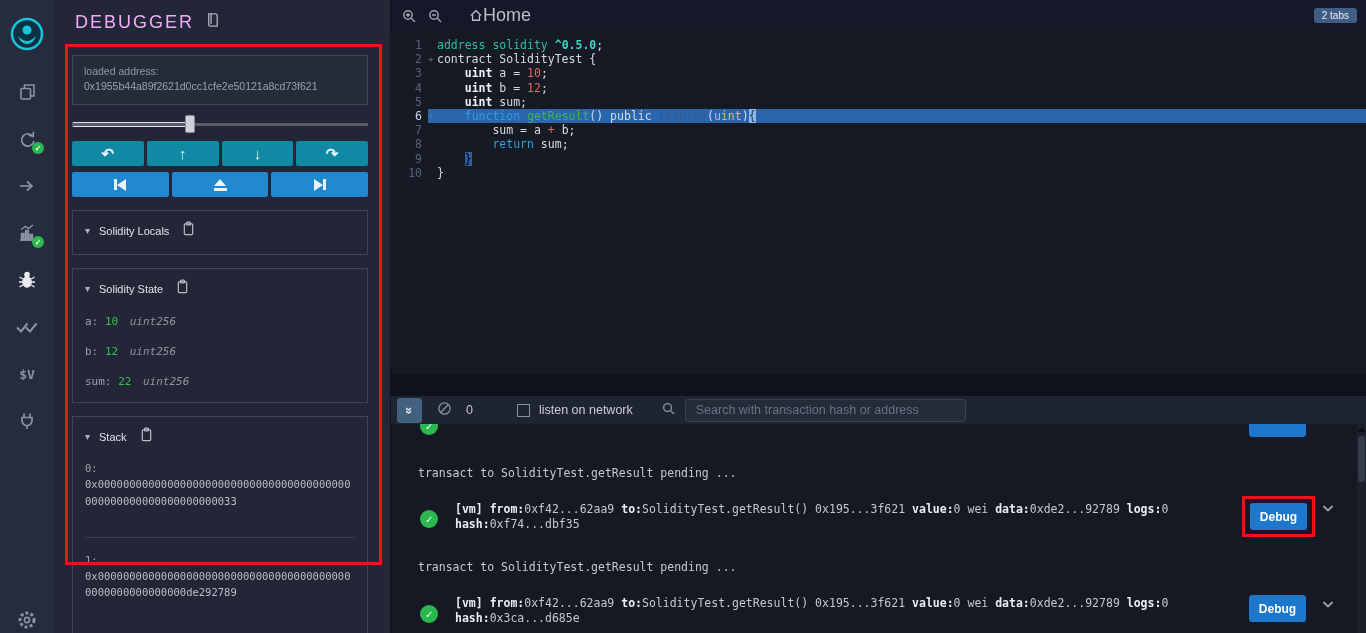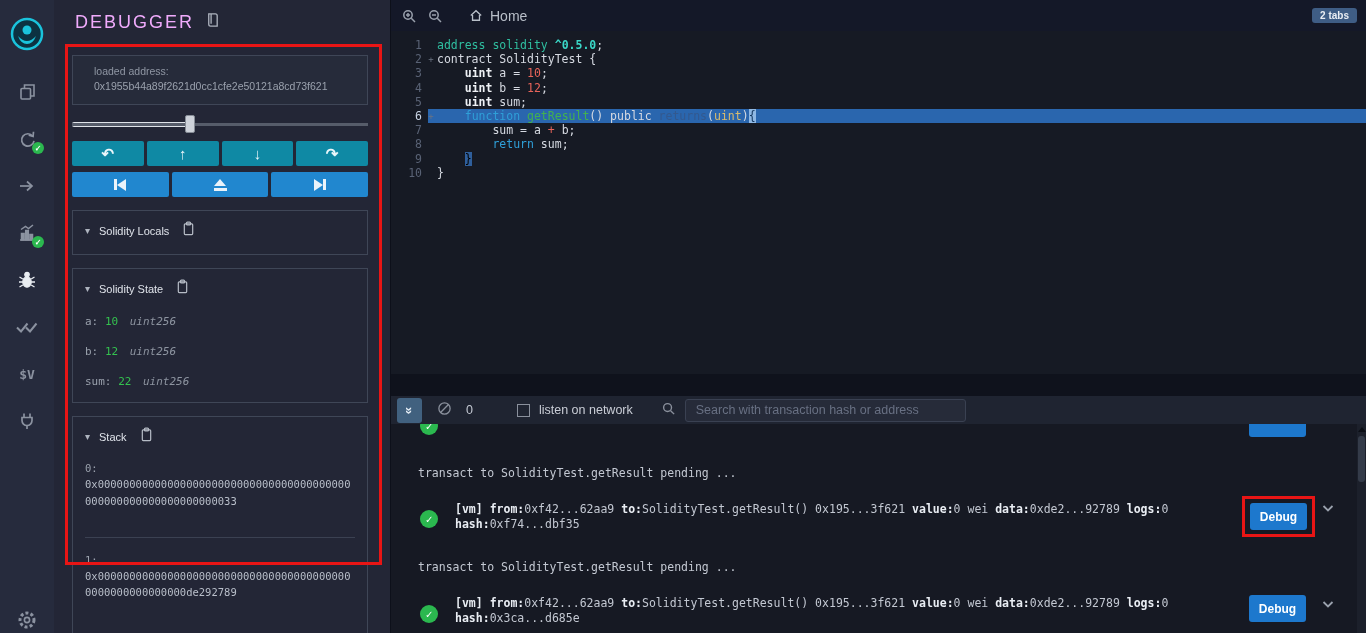--- a/index.html
+++ b/index.html
@@ -16,21 +16,21 @@
   .badge{position:absolute;right:-7px;bottom:-4px;width:12px;height:12px;border-radius:50%;
     background:#2bb84f;color:#fff;font-size:8px;font-weight:bold;display:flex;align-items:center;justify-content:center}
   .svtxt{font-family:"DejaVu Sans Mono",monospace;font-weight:bold;font-size:13px;color:#8b92a0}
   .gear{position:absolute;bottom:2px;left:0;right:0;display:flex;justify-content:center}
 
   
   .panel{width:337px;flex:none;background:#232636;position:relative;border-right:1px solid #0d101a}
   .p-head{height:44px;display:flex;align-items:center;padding-left:21px;gap:11px}
   .p-title{color:#f0abfc;font-size:18px;font-weight:normal;letter-spacing:2px}
   .p-content{position:absolute;left:18px;top:55px;width:296px}
-  .addr-box{border:1px solid #3f4657;background:#262b3a;padding:9px 21px;height:50px}
+  .addr-box{border:1px solid #3f4657;background:#262b3a;padding:9px 11px;height:50px}
   .addr-label{font-size:10.5px;color:#8f96a3}
   .addr-val{font-size:10.5px;color:#9aa1ad;margin-top:3px}
   .slider{position:relative;height:18px;margin:10px 0 8px}
   .track-l{position:absolute;top:7px;left:0;height:5px;background:#dfe3e9;border-radius:2px}
   .track-r{position:absolute;top:8px;left:0;right:0;height:3px;background:#565c6a}
   .thumb{position:absolute;top:0;width:10px;height:18px;background:#cdd2da;border:1px solid #868c96;border-radius:2px}
   .btn-row{display:flex;gap:3px;margin-top:6px}
   .btn-step,.btn-jump{flex:1;height:25px;border-radius:2px;display:flex;align-items:center;
     justify-content:center;color:#eaf6fa;font-size:15px;font-weight:bold;cursor:pointer}
   .btn-step{background:#0f89a4}
@@ -56,27 +56,27 @@
   .stk-item + .stk-item{border-top:1px solid #3b4152;margin-top:28px;padding-top:14px}
   .stk-key{color:#9aa1ad}
   .stk-val{color:#b9bfca;word-break:break-all}
   .ann{position:absolute;border:3px solid #e81515;pointer-events:none;z-index:6}
   .ann1{left:11px;top:44px;width:317px;height:521px}
 
   
   .main{flex:1;display:flex;flex-direction:column;min-width:0;background:#161a24}
   .tabbar{height:31px;flex:none;background:#141828;display:flex;align-items:center}
   .zoomi{margin-left:10px;cursor:pointer;display:flex;align-items:center}
-  .tab-home{display:flex;align-items:center;gap:7px;color:#b9bfc9;font-size:14px;
+  .tab-home{display:flex;align-items:center;color:#b9bfc9;font-size:18px;
     padding:0 16px;height:100%;margin-left:10px;cursor:pointer}
   .tab-active{display:flex;align-items:center;gap:9px;background:#222739;color:#fff;
     font-size:12.5px;padding:0 14px;height:100%;cursor:pointer}
   .tab-close{color:#aeb4bf;font-size:13px;cursor:pointer}
   .tabs-badge{margin-left:auto;margin-right:9px;background:#3f5d85;border-radius:3px;
-    padding:2px 8px;font-size:10px;font-weight:bold;color:#e9edf3}
+    padding:2px 8px;font-size:10px;font-weight:normal;color:#e9edf3}
 
   
   .editor{height:343px;flex:none;background:#161a24;padding-top:7px;
     font-family:"DejaVu Sans Mono",monospace;font-size:11.5px;line-height:14.2px;cursor:text}
   .cl{display:flex;height:14.2px;white-space:pre}
   .gut{width:34px;flex:none;text-align:right;padding-right:3px;color:#596275}
   .fold{width:12px;flex:none;color:#6b7382;font-size:9px;text-align:center}
   .cbody{flex:1}
   .cl.hl{background:linear-gradient(90deg,transparent 37px,#2a66ae 37px)}
   .cl.hl .gut{color:#c9d4e4}

